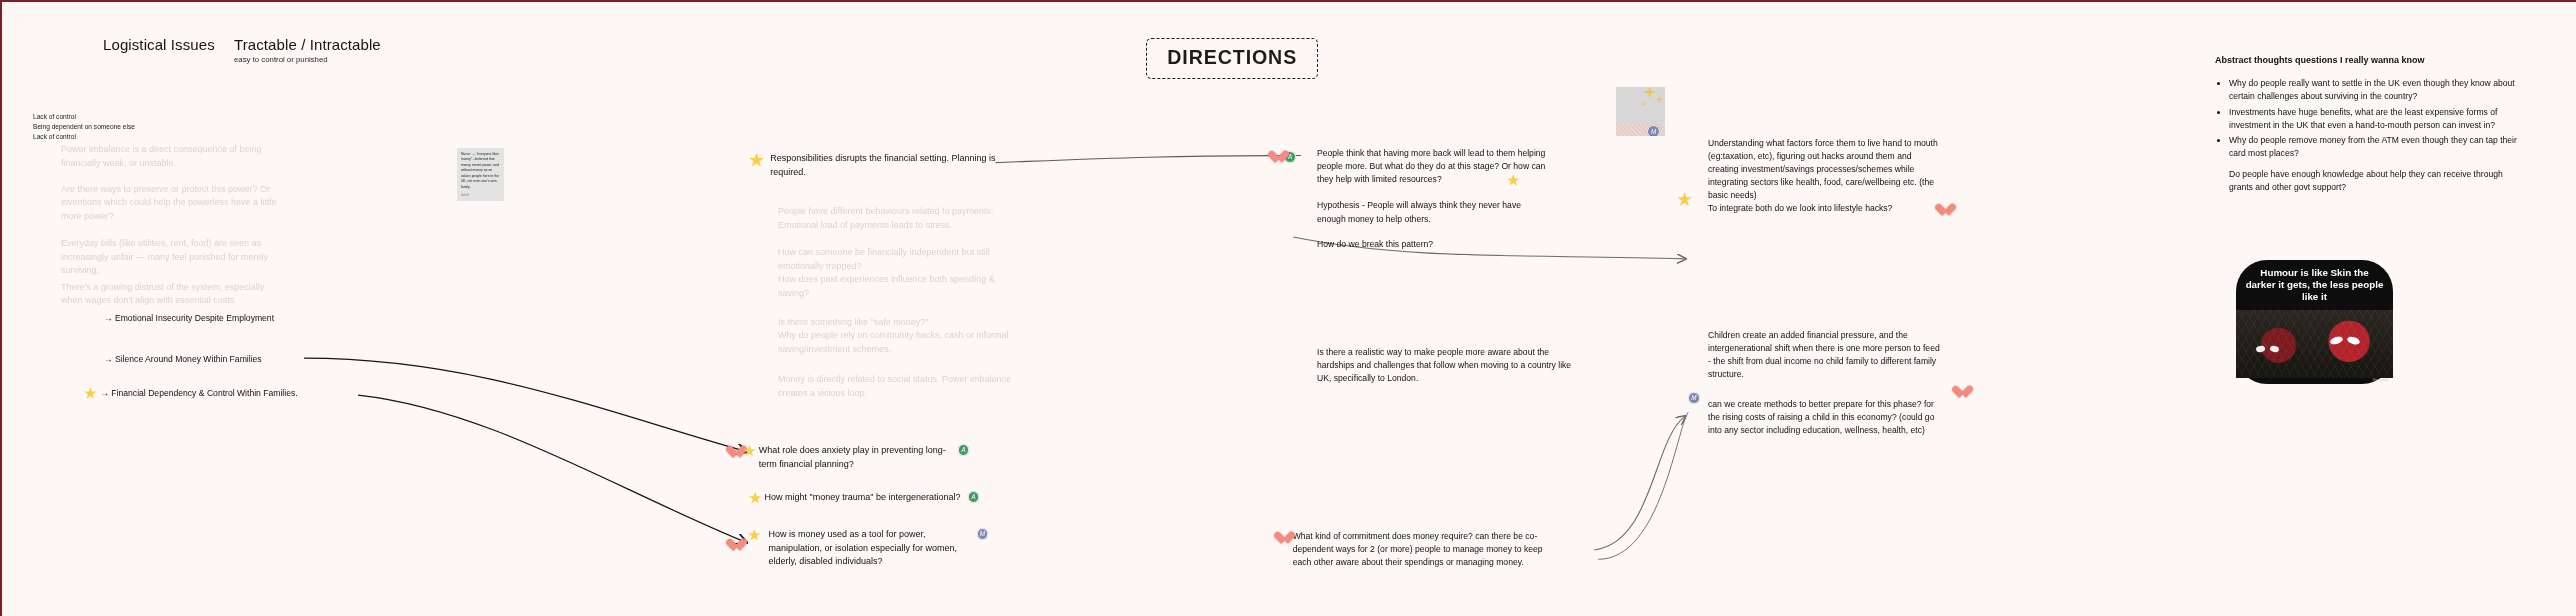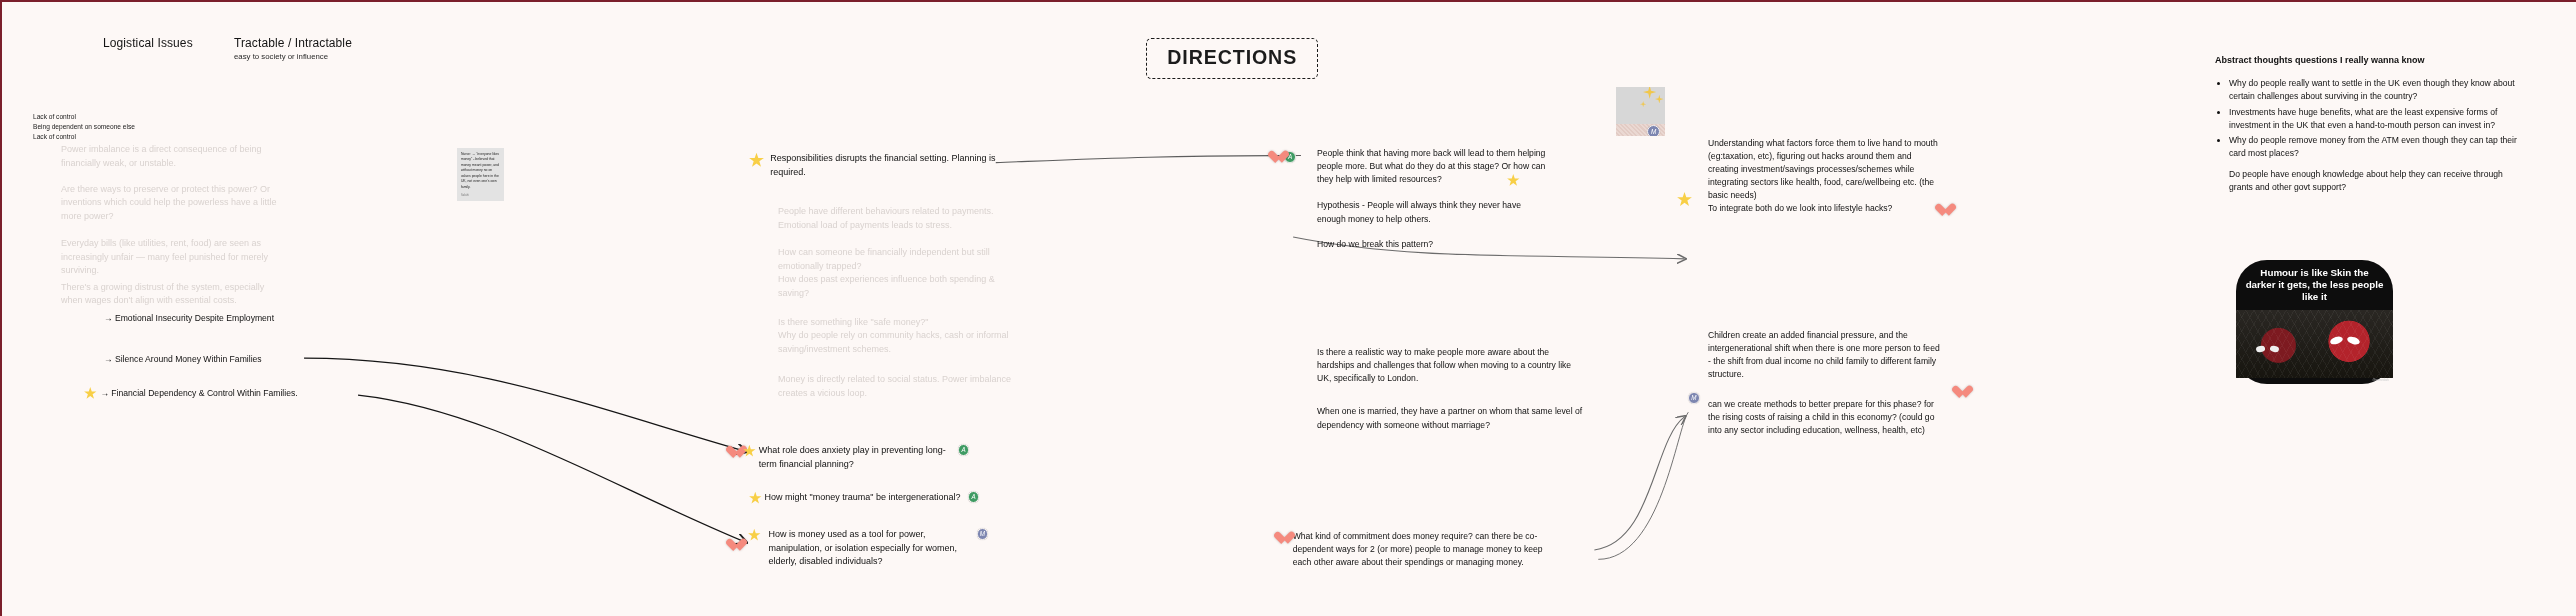--- a/index.html
+++ b/index.html
@@ -8,21 +8,21 @@
     width: 2576px; height: 617px;
     position: relative; overflow: hidden;
     font-family: "Liberation Sans", sans-serif;
     color: #1c1c1c;
     border-top: 2.3px solid #7b1f2b;
     border-left: 2.3px solid #7b1f2b;
   }
   .abs { position: absolute; }
 
   
-  .col-head { font-size: 12px; font-weight: 400; color: #141414; letter-spacing: 0.1px; }
+  .col-head { font-size: 15px; font-weight: 400; color: #141414; letter-spacing: 0.1px; }
   .col-sub  { font-size: 7.8px; font-weight: 400; color: #2a2a2a; margin-top: 2.3px; }
 
   
   .banner {
     border: 1.6px dashed #1a1a1a;
     border-radius: 5.5px;
     padding: 7px 20.3px 8.6px 20.3px;
     font-size: 19.6px; font-weight: 700; letter-spacing: 0.9px;
     background: transparent;
     text-align: center;
@@ -140,21 +140,21 @@
 
   <path d="M2035,700 C2110,690 2110,560 2150,530" fill="none" stroke="#6b6b6b" stroke-width="1.4" marker-end="url(#ahg)"></path>
   <path d="M2040,712 C2120,712 2140,545 2155,524" fill="none" stroke="#6b6b6b" stroke-width="1.2"></path>
 </svg>
 
 
 <div class="abs col-head" style="left:101px; top:34px;">Logistical Issues</div>
 
 <div class="abs" style="left:232px; top:34px;">
   <div class="col-head">Tractable / Intractable</div>
-  <div class="col-sub">easy to society or influence</div>
+  <div class="col-sub">easy to control or punished</div>
 </div>
 
 <div class="abs banner" style="left:1144px; top:36px;">DIRECTIONS</div>
 
 
 <div class="abs" style="left:31px; top:110px; width:180px;">
   <div class="tiny">Lack of control</div>
   <div class="tiny">Being dependent on someone else</div>
   <div class="tiny">Lack of control</div>
 </div>
@@ -224,21 +224,20 @@
 </div>
 <div class="abs" style="left:1315px; top:145px; width:235px;">
   <div class="mid">People think that having more back will lead to them helping people more. But what do they do at this stage? Or how can they help with limited resources?</div>
   <span class="star sm abs" style="left:190px; top:27px;"></span>
   <div class="mid" style="margin-top:13.3px;">Hypothesis - People will always think they never have enough money to help others.</div>
   <div class="mid" style="margin-top:12.5px;">How do we break this pattern?</div>
 </div>
 
 <div class="abs" style="left:1315px; top:344px; width:270px;">
   <div class="mid grey">Is there a realistic way to make people more aware about the hardships and challenges that follow when moving to a country like UK, specifically to London.</div>
-  <div class="mid grey" style="margin-top:20.3px;">When one is married, they have a partner on whom that same level of dependency with someone without marriage?</div>
 </div>
 
 <div class="abs" style="left:1272px; top:528px; display:flex; align-items:flex-start; gap:4.7px; width:329px;">
   <span class="heart" style="flex:0 0 auto; margin-top:1.6px;"></span>
   <span class="mid" style="width:270px;">What kind of commitment does money require? can there be co-dependent ways for 2 (or more) people to manage money to keep each other aware about their spendings or managing money.</span>
 </div>
 
 
 <div class="abs img-card" style="left:1614px; top:85px;">
   <div class="floor"></div>

